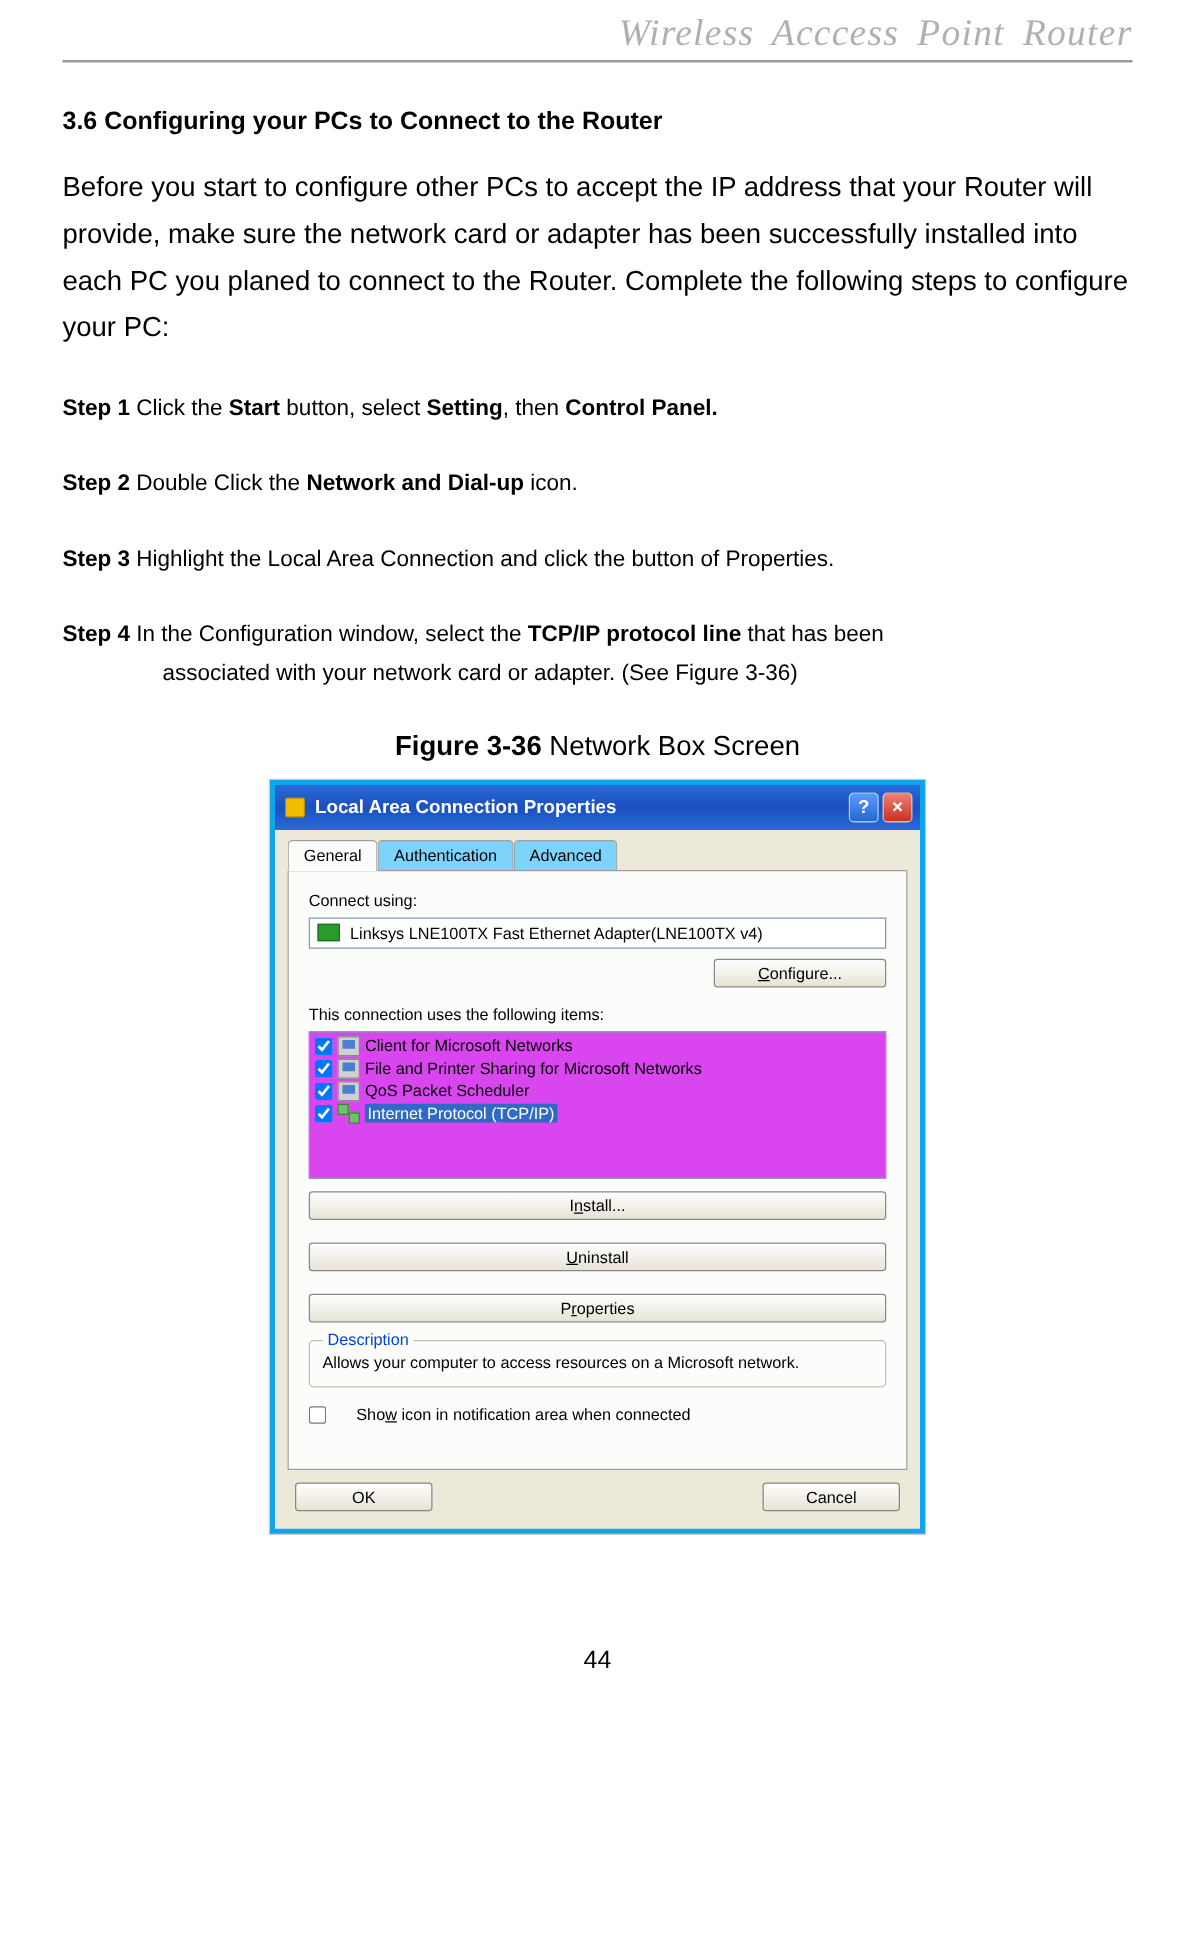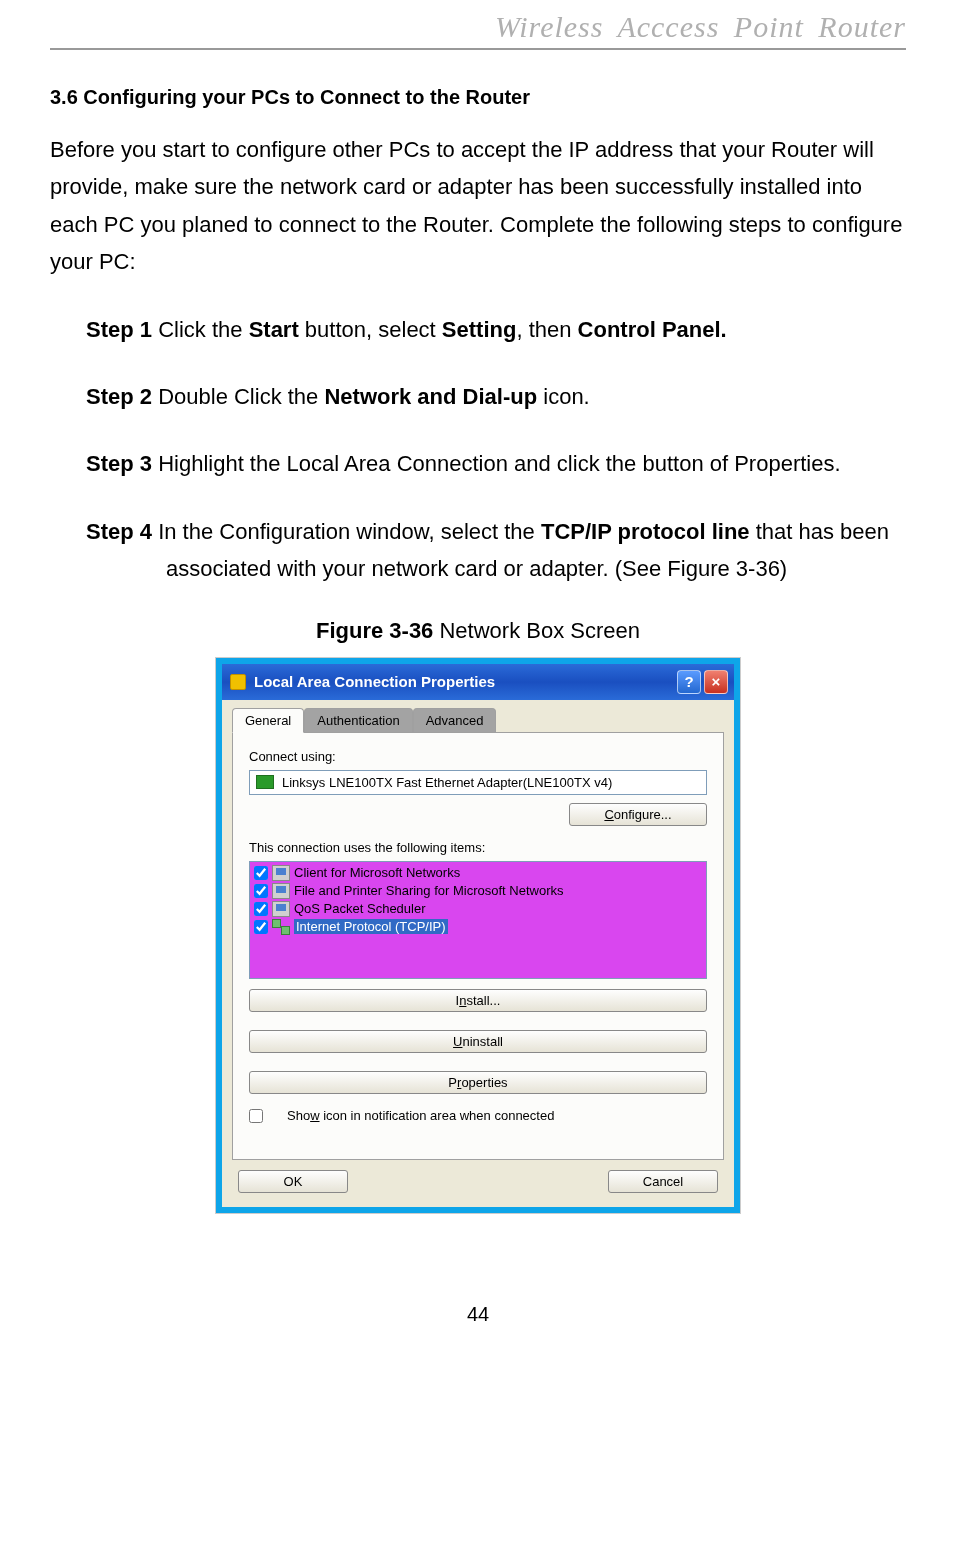--- a/index.html
+++ b/index.html
@@ -29,39 +29,38 @@
       font-size: 20px;
       font-weight: bold;
       margin-bottom: 22px;
     }
     .intro-text {
       font-size: 22px;
       line-height: 1.7;
       margin-bottom: 30px;
     }
     .step {
-      font-size: 22px;
+      font-size: 18px;
       line-height: 1.7;
       margin-bottom: 30px;
-      margin-left: 36px;
     }
     .step-indent { padding-left: 80px; display: block; }
     .bold { font-weight: bold; }
     .figure-caption {
       text-align: center;
       font-size: 22px;
       margin-bottom: 14px;
     }
     .figure-caption .bold { font-weight: bold; }
 
     
     .dialog-wrap { display: flex; justify-content: center; }
     .dialog {
       width: 524px;
-      border: 6px solid #0ea5e9;
+      border: 4px solid #0ea5e9;
       background: #ece9d8;
       font-family: Tahoma, Arial, sans-serif;
       font-size: 13px;
       box-shadow: 0 0 0 1px #ccc;
     }
     .titlebar {
       background: linear-gradient(to bottom, #2a6bd8 0%, #1a4fc0 50%, #2a6bd8 100%);
       color: #fff;
       padding: 6px 6px 6px 8px;
       display: flex;
@@ -84,21 +83,21 @@
       border: 1px solid rgba(255,255,255,0.6);
     }
     .help-btn { background: linear-gradient(to bottom,#5a9bff,#2468d0); }
     .close-btn { background: linear-gradient(to bottom,#f08070,#c83020); }
 
     .tabs { display: flex; padding: 8px 10px 0 10px; position: relative; }
     .tab {
       padding: 4px 12px;
       border: 1px solid #a0a0a0;
       border-bottom: none;
-      background: #a3a3a3;
+      background: #7dd3fc;
       border-radius: 4px 4px 0 0;
       margin-right: 0;
       font-size: 13px;
       position: relative;
     }
     .tab.active {
       background: #fcfcfa;
       z-index: 2;
       border-bottom: 1px solid #fcfcfa;
       margin-bottom: -1px;
@@ -282,20 +281,24 @@
           <span class="item-label">Internet Protocol (TCP/IP)</span>
         </div>
       </div>
 
       <div class="btn-row-3">
         <div class="btn">I<span class="underline-letter">n</span>stall...</div>
         <div class="btn"><span class="underline-letter">U</span>ninstall</div>
         <div class="btn">P<span class="underline-letter">r</span>operties</div>
       </div>
 
+      <div class="fieldset">
+        <span class="fieldset-legend">Description</span>
+        <div class="desc-text">Allows your computer to access resources on a Microsoft network.</div>
+      </div>
 
       <div class="checkbox-row">
         <input type="checkbox" style="">
         <span>Sho<span class="underline-letter">w</span> icon in notification area when connected</span>
       </div>
     </div>
 
     <div class="dialog-buttons">
       <div class="btn">OK</div>
       <div class="btn">Cancel</div>

